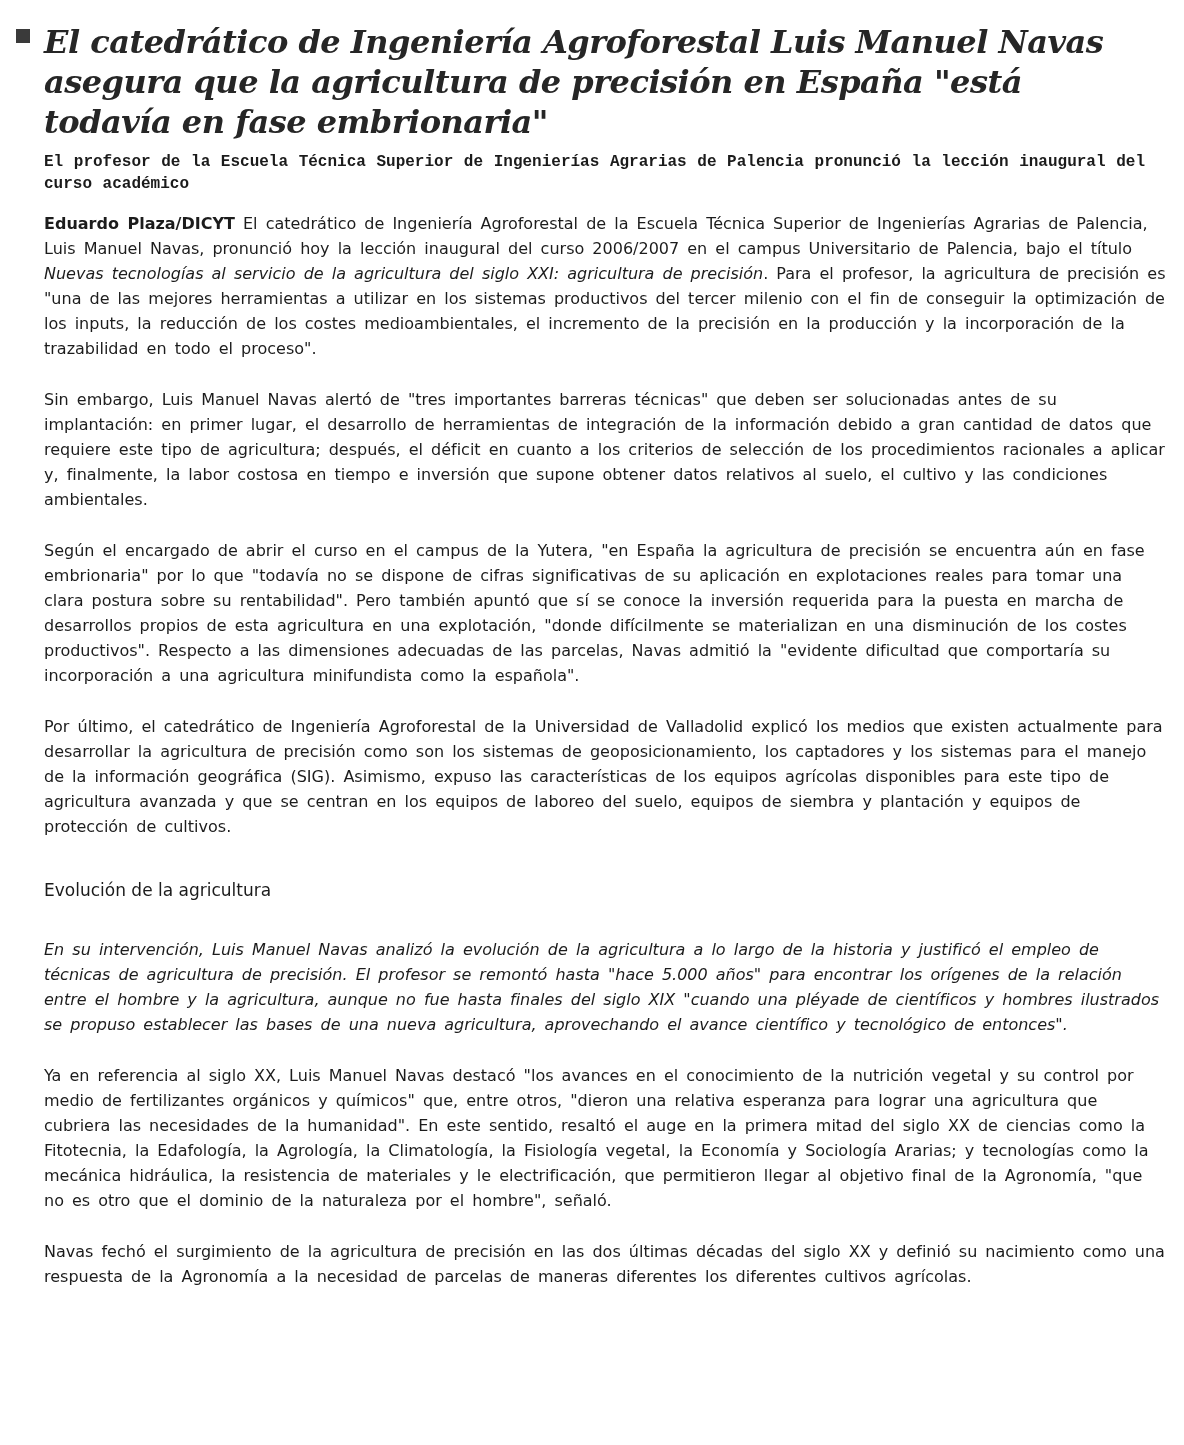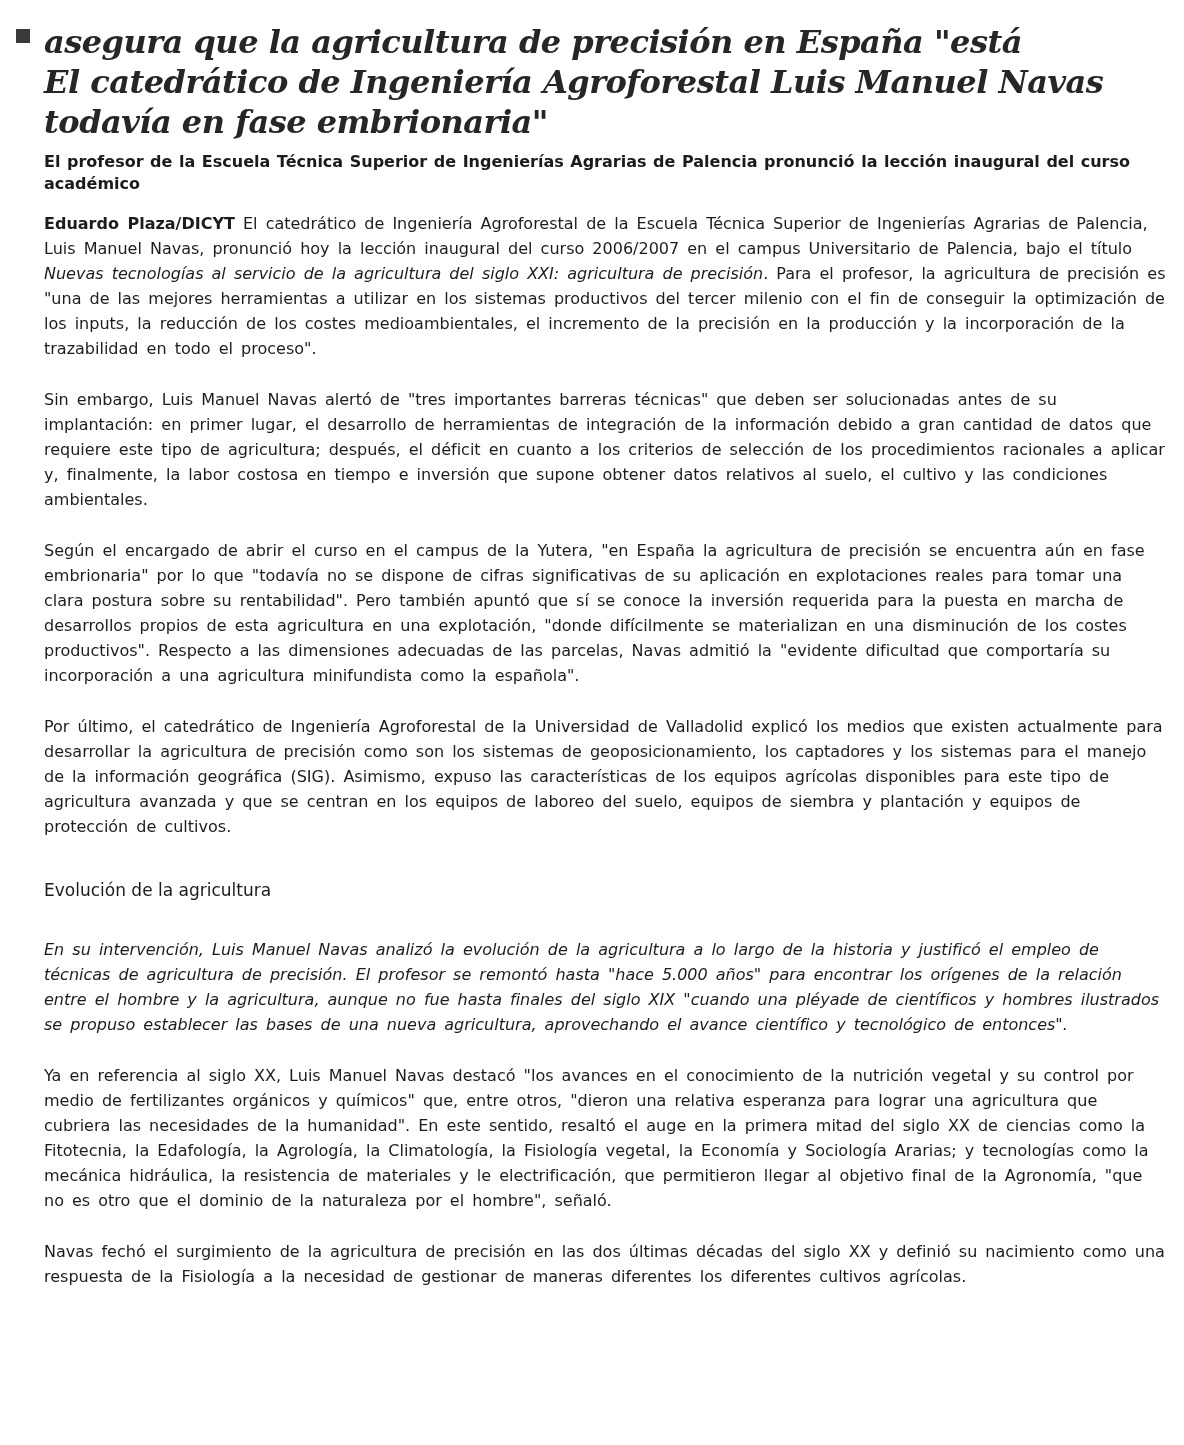--- a/index.html
+++ b/index.html
@@ -42,20 +42,21 @@
   }
   .headline .hline { display: block; }
   .subtitle {
     margin: 9px 0 0 0;
     max-width: 1102px;
     font-weight: bold;
     font-size: 16px;
     line-height: 22px;
     word-spacing: 1px;
     color: #1b1b1b;
+    font-family: Liberation Mono, monospace;
   }
   .bp {
     margin: 26px 0 0 0;
     font-size: 16px;
     line-height: 25px;
     word-spacing: 3px;
     color: #1c1c1c;
   }
   .bp.lead { margin-top: 16px; }
   .bp.after-heading { margin-top: 36px; font-style: italic; }
@@ -72,37 +73,37 @@
 </head>
 <body>
 
 <div class="page">
 
   <span class="bullet"></span>
 
   <div class="content">
 
     <h1 class="headline">
+      <span class="hline">El catedrático de Ingeniería Agroforestal Luis Manuel Navas</span>
       <span class="hline">asegura que la agricultura de precisión en España "está</span>
-      <span class="hline">El catedrático de Ingeniería Agroforestal Luis Manuel Navas</span>
       <span class="hline">todavía en fase embrionaria"</span>
     </h1>
 
     <p class="subtitle">El profesor de la Escuela Técnica Superior de Ingenierías Agrarias de Palencia pronunció la lección inaugural del curso académico</p>
 
     <p class="bp lead"><span class="byline">Eduardo Plaza/DICYT</span><span> El catedrático de Ingeniería Agroforestal de la Escuela Técnica Superior de Ingenierías Agrarias de Palencia, Luis Manuel Navas, pronunció hoy la lección inaugural del curso 2006/2007 en el campus Universitario de Palencia, bajo el título </span><span class="course-title">Nuevas tecnologías al servicio de la agricultura del siglo XXI: agricultura de precisión</span><span>. Para el profesor, la agricultura de precisión es "una de las mejores herramientas a utilizar en los sistemas productivos del tercer milenio con el fin de conseguir la optimización de los inputs, la reducción de los costes medioambientales, el incremento de la precisión en la producción y la incorporación de la trazabilidad en todo el proceso".</span></p>
 
     <p class="bp">Sin embargo, Luis Manuel Navas alertó de "tres importantes barreras técnicas" que deben ser solucionadas antes de su implantación: en primer lugar, el desarrollo de herramientas de integración de la información debido a gran cantidad de datos que requiere este tipo de agricultura; después, el déficit en cuanto a los criterios de selección de los procedimientos racionales a aplicar y, finalmente, la labor costosa en tiempo e inversión que supone obtener datos relativos al suelo, el cultivo y las condiciones ambientales.</p>
 
     <p class="bp">Según el encargado de abrir el curso en el campus de la Yutera, "en España la agricultura de precisión se encuentra aún en fase embrionaria" por lo que "todavía no se dispone de cifras significativas de su aplicación en explotaciones reales para tomar una clara postura sobre su rentabilidad". Pero también apuntó que sí se conoce la inversión requerida para la puesta en marcha de desarrollos propios de esta agricultura en una explotación, "donde difícilmente se materializan en una disminución de los costes productivos". Respecto a las dimensiones adecuadas de las parcelas, Navas admitió la "evidente dificultad que comportaría su incorporación a una agricultura minifundista como la española".</p>
 
     <p class="bp">Por último, el catedrático de Ingeniería Agroforestal de la Universidad de Valladolid explicó los medios que existen actualmente para desarrollar la agricultura de precisión como son los sistemas de geoposicionamiento, los captadores y los sistemas para el manejo de la información geográfica (SIG). Asimismo, expuso las características de los equipos agrícolas disponibles para este tipo de agricultura avanzada y que se centran en los equipos de laboreo del suelo, equipos de siembra y plantación y equipos de protección de cultivos.</p>
 
     <h2 class="section-heading">Evolución de la agricultura</h2>
 
     <p class="bp after-heading">En su intervención, Luis Manuel Navas analizó la evolución de la agricultura a lo largo de la historia y justificó el empleo de técnicas de agricultura de precisión. El profesor se remontó hasta "hace 5.000 años" para encontrar los orígenes de la relación entre el hombre y la agricultura, aunque no fue hasta finales del siglo XIX "cuando una pléyade de científicos y hombres ilustrados se propuso establecer las bases de una nueva agricultura, aprovechando el avance científico y tecnológico de entonces".</p>
 
     <p class="bp">Ya en referencia al siglo XX, Luis Manuel Navas destacó "los avances en el conocimiento de la nutrición vegetal y su control por medio de fertilizantes orgánicos y químicos" que, entre otros, "dieron una relativa esperanza para lograr una agricultura que cubriera las necesidades de la humanidad". En este sentido, resaltó el auge en la primera mitad del siglo XX de ciencias como la Fitotecnia, la Edafología, la Agrología, la Climatología, la Fisiología vegetal, la Economía y Sociología Ararias; y tecnologías como la mecánica hidráulica, la resistencia de materiales y le electrificación, que permitieron llegar al objetivo final de la Agronomía, "que no es otro que el dominio de la naturaleza por el hombre", señaló.</p>
 
-    <p class="bp">Navas fechó el surgimiento de la agricultura de precisión en las dos últimas décadas del siglo XX y definió su nacimiento como una respuesta de la Fisiología a la necesidad de gestionar de maneras diferentes los diferentes cultivos agrícolas.</p>
+    <p class="bp">Navas fechó el surgimiento de la agricultura de precisión en las dos últimas décadas del siglo XX y definió su nacimiento como una respuesta de la Agronomía a la necesidad de parcelas de maneras diferentes los diferentes cultivos agrícolas.</p>
 
   </div>
 </div>
 
 </body></html>

